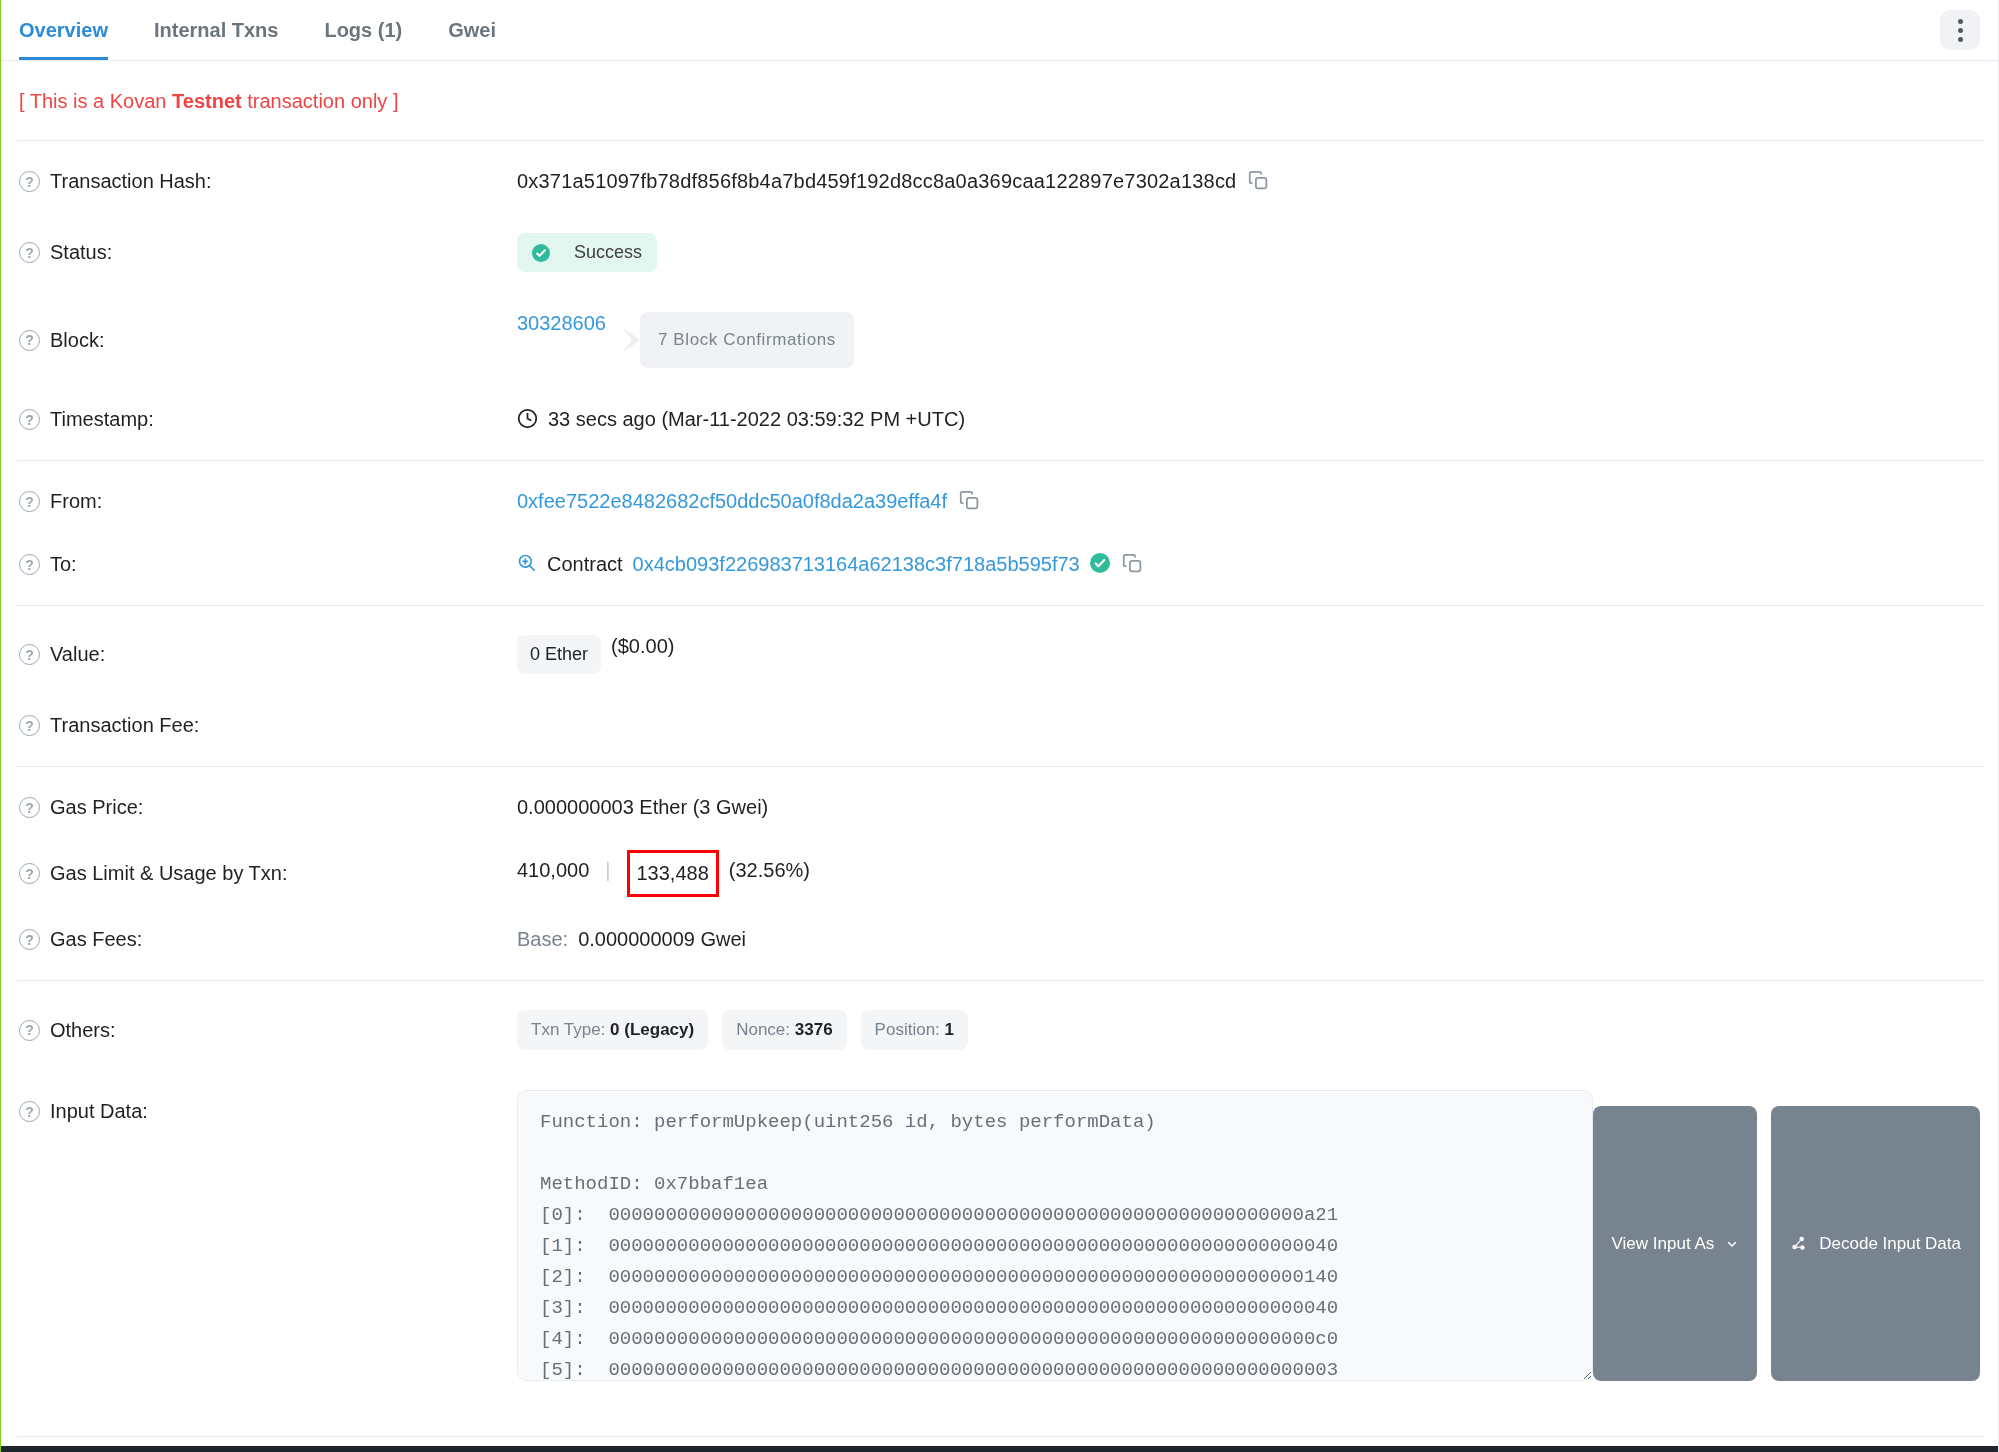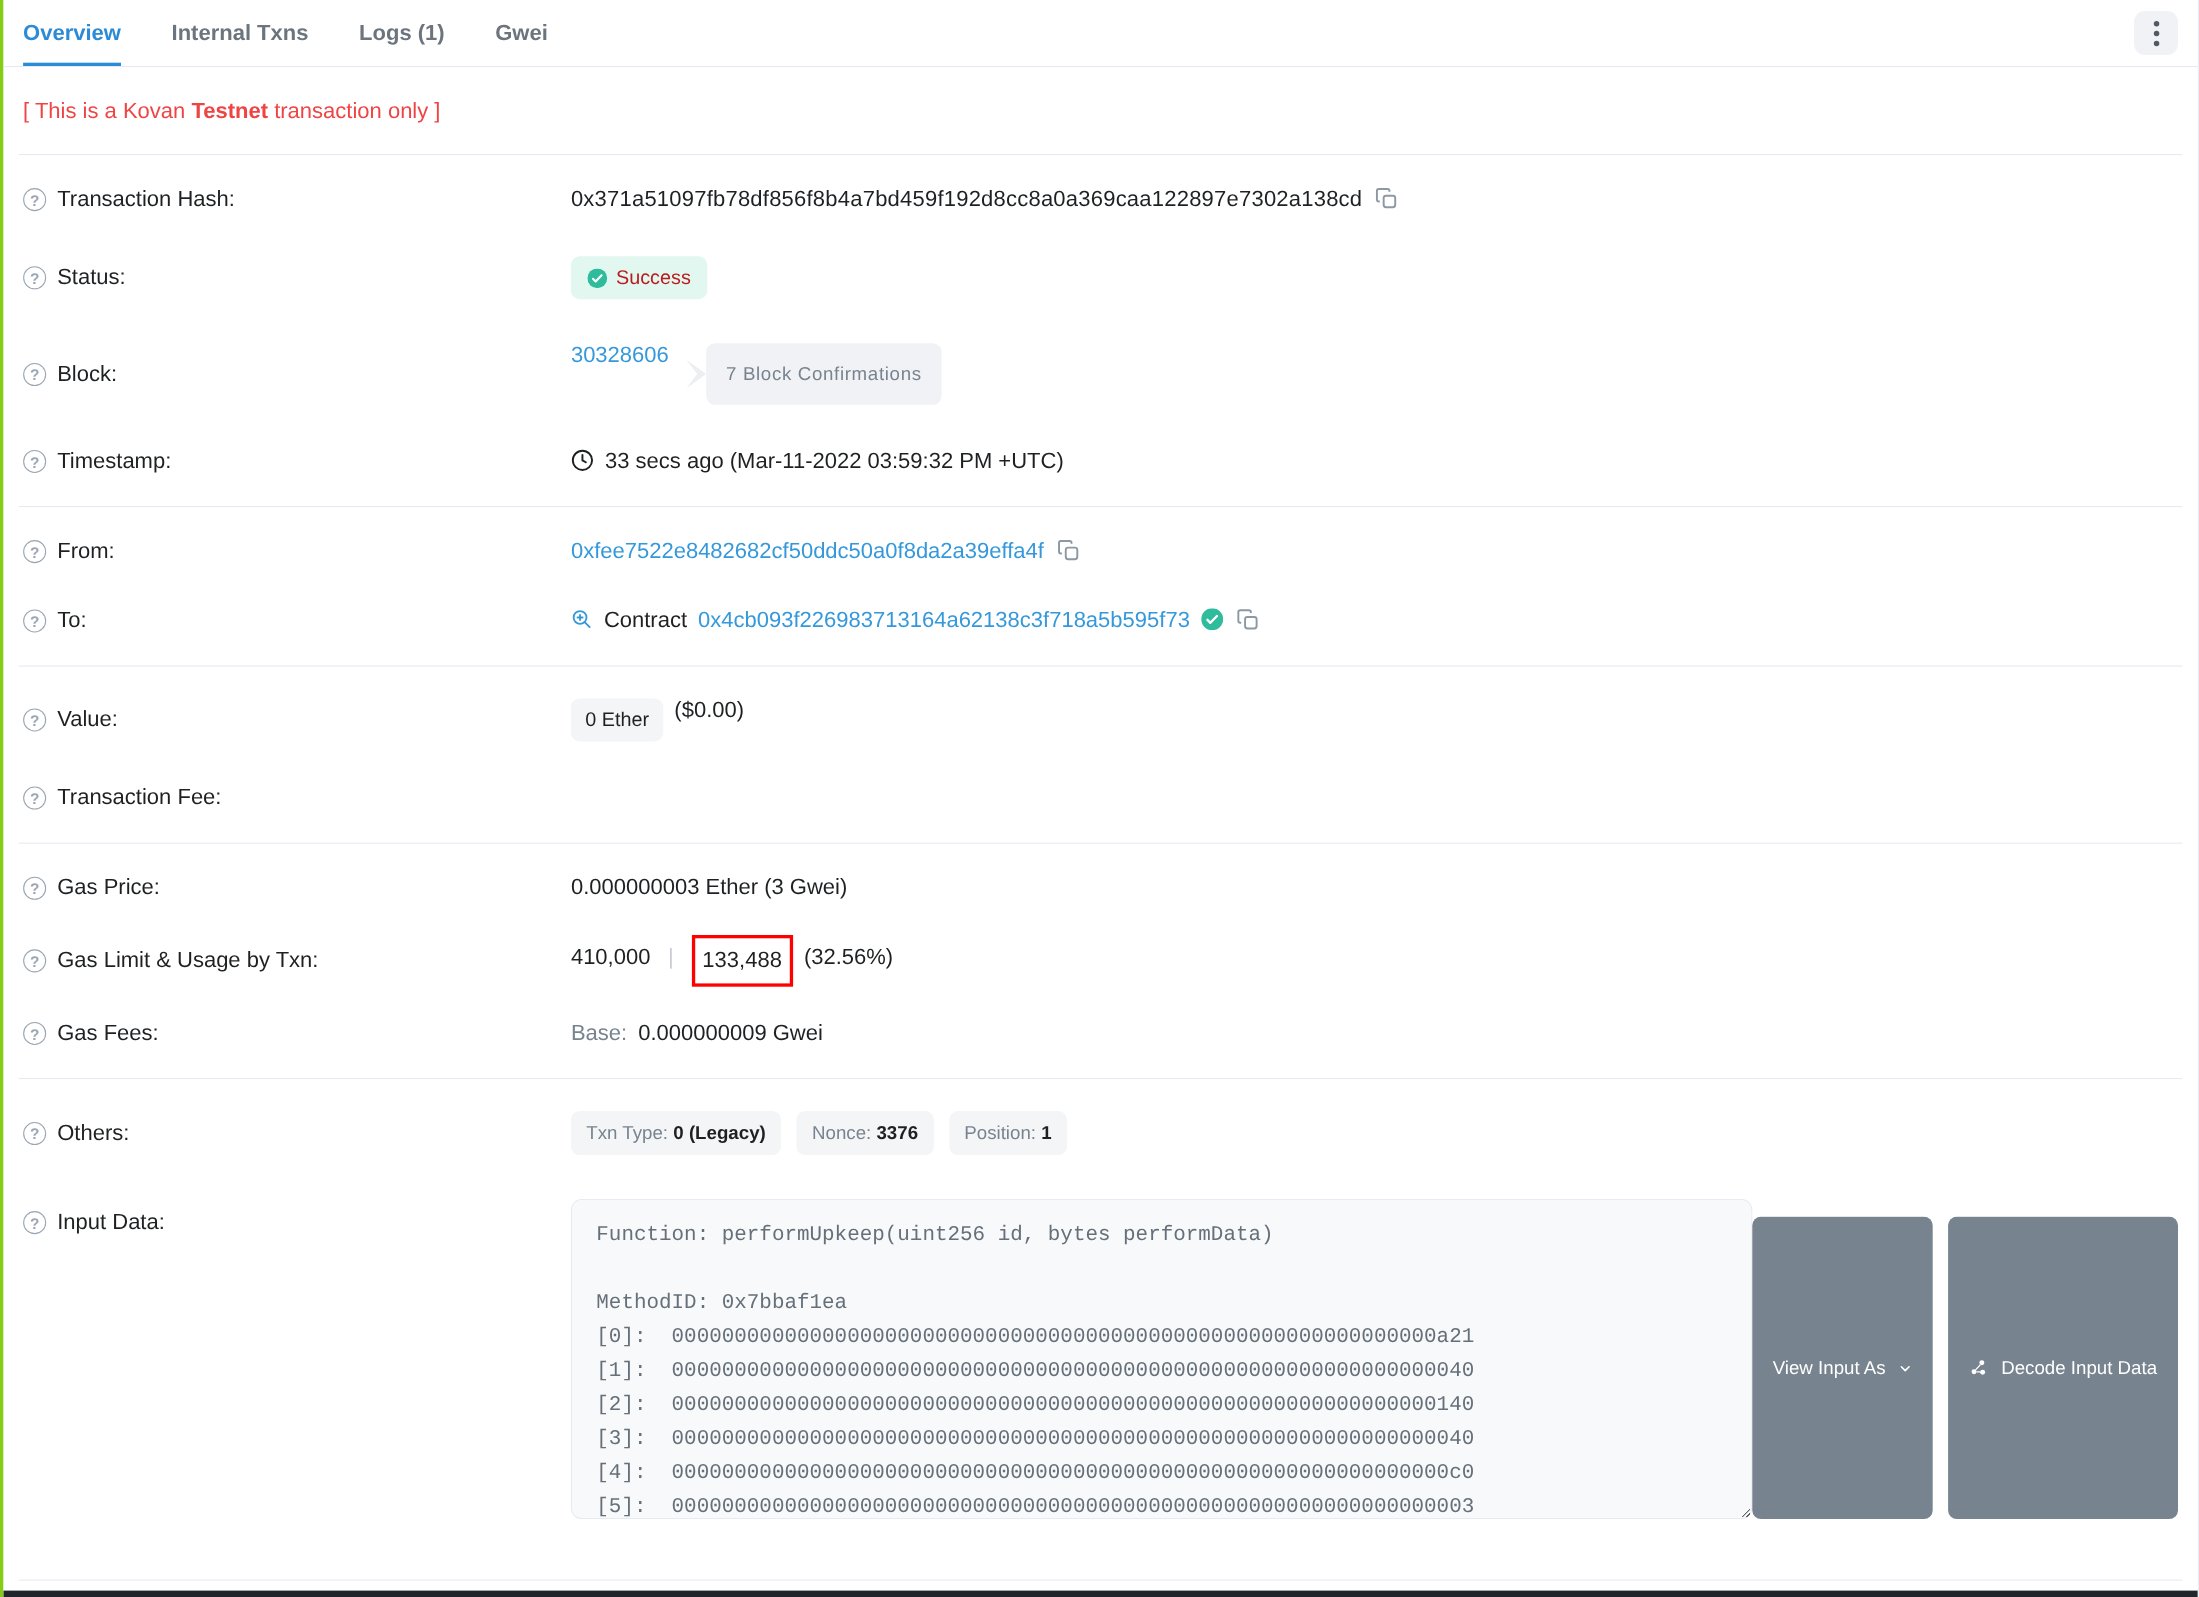--- a/index.html
+++ b/index.html
@@ -1,20 +1,20 @@
 <!DOCTYPE html>
 <html><head>
 <meta charset="utf-8">
 <style>
   * { margin:0; padding:0; box-sizing:border-box; }
   html,body { background:#fff; }
   body { font-family:"Liberation Sans","DejaVu Sans",sans-serif; color:#1e2022; }
   .page {
     position:relative; width:1999px; height:1452px; background:#fff;
-    border-left:3px solid #84cc16; border-right:1px solid #e7eaf3;
+    border-left:1px solid #84cc16; border-right:1px solid #e7eaf3;
     overflow:hidden; font-size:20px;
   }
   
   .tabbar { display:flex; align-items:stretch; height:61px; padding:0 18px; border-bottom:1px solid #e7eaf3; }
   .tab { display:flex; align-items:center; margin-right:46px; font-size:20px; font-weight:600;
          color:#6c757d; cursor:pointer; border-bottom:3px solid transparent; padding-top:3px; }
   .tab.active { color:#2b8bd6; border-bottom-color:#2b8bd6; }
   .kebab-btn { margin-left:auto; align-self:center; width:40px; height:40px; background:#f1f2f5;
                border:none; border-radius:10px; cursor:pointer; display:flex; align-items:center; justify-content:center; }
   .kebab-dots { display:flex; flex-direction:column; gap:4px; }
@@ -29,21 +29,21 @@
   .row.top { align-items:flex-start; }
   .label-cell { flex:0 0 498px; display:flex; align-items:center; gap:10px; color:#1e2022; }
   .value-cell { flex:1; display:flex; align-items:flex-start; flex-wrap:wrap; gap:10px; min-width:0; }
   .q-icon { display:inline-flex; align-items:center; justify-content:center; width:21px; height:21px;
             border:1.5px solid #9aa7b3; border-radius:50%; color:#9aa7b3; font-size:14px; font-weight:700;
             flex:0 0 auto; cursor:pointer; }
   .link { color:#3498db; text-decoration:none; cursor:pointer; }
   .mono-hash { letter-spacing:0.2px; }
   .icon-btn { background:none; border:none; cursor:pointer; display:inline-flex; align-items:center; padding:0 2px; }
   
-  .badge-success { display:inline-flex; align-items:center; gap:8px; background:#e1f7f0; color:#b91c1c;
+  .badge-success { display:inline-flex; align-items:center; gap:24px; background:#e1f7f0; color:#404040;
                    font-size:18px; font-weight:500; padding:9px 15px; border-radius:8px; }
   .conf-wrap { display:inline-flex; align-items:center; margin-left:6px; }
   .conf-arrow { width:18px; height:26px; background:#eceef2; clip-path:polygon(0 0, 100% 50%, 0 100%, 55% 50%); }
   .badge-confirm { background:#f1f2f5; color:#77838f; font-size:17px; letter-spacing:0.6px;
                    padding:18px 18px; border-radius:8px; }
   .badge-light { background:#f4f5f7; color:#1e2022; font-size:18px; padding:9px 13px; border-radius:8px; }
   .badge-kv { background:#f4f5f7; font-size:17px; padding:10px 14px; border-radius:8px; margin-right:4px; }
   .badge-kv .k { color:#77838f; }
   .badge-kv .v { color:#1e2022; font-weight:600; }
   .gray-sep { color:#c8cdd3; padding:0 6px; }

